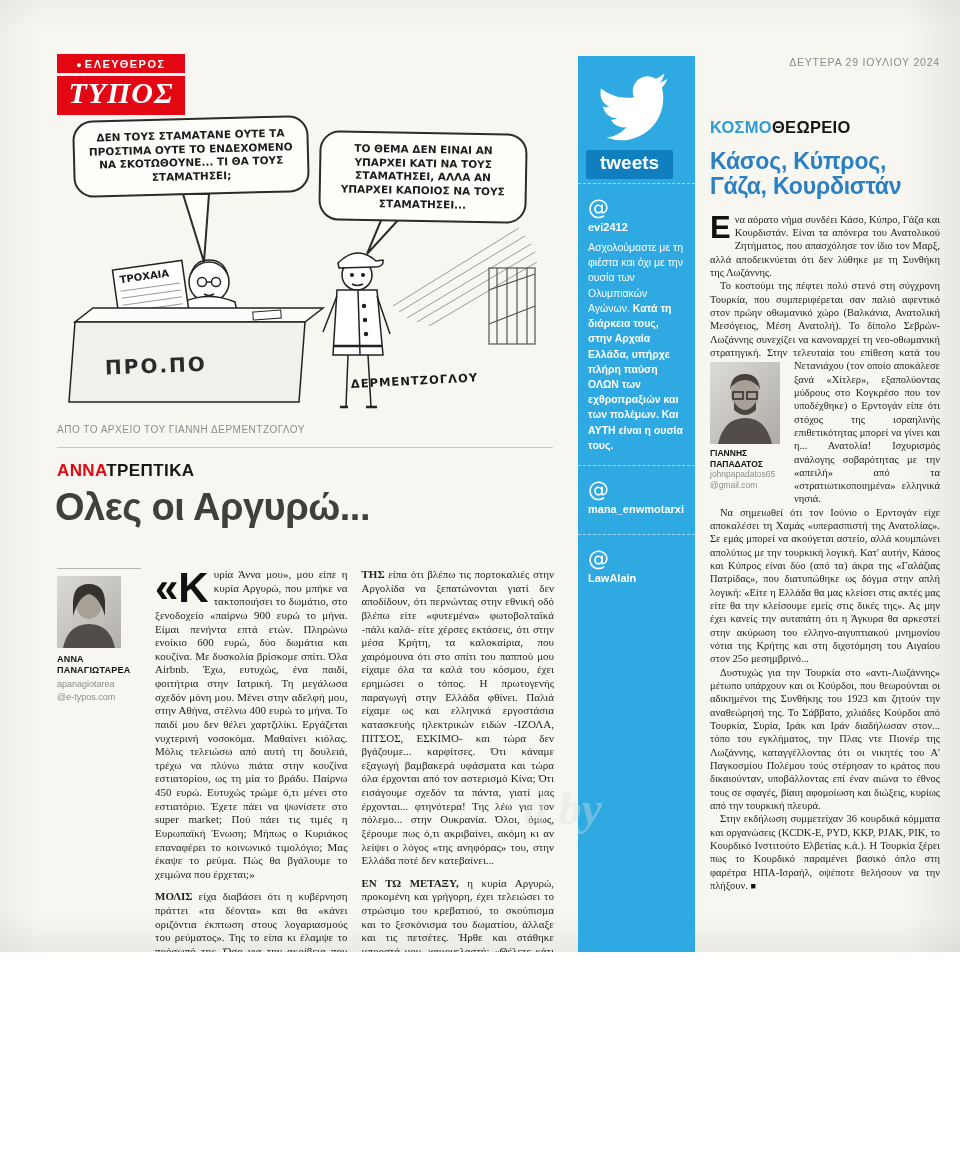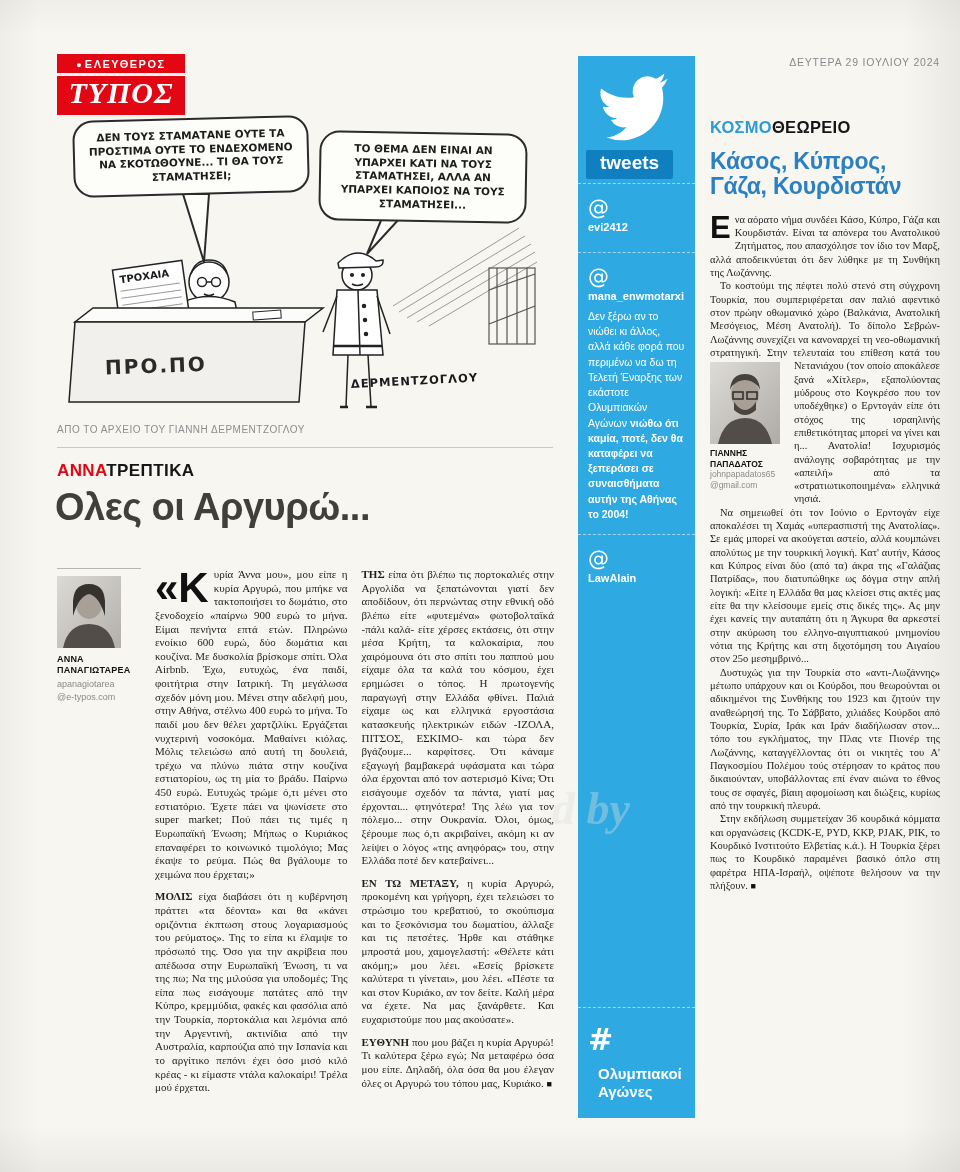--- a/index.html
+++ b/index.html
@@ -1,17 +1,17 @@
 <!DOCTYPE html>
 <html><head>
 <meta charset="utf-8">
 <style>
   html,body{margin:0;padding:0;}
   .page{
-    position:relative; width:960px; height:1172px; overflow:hidden;
+    position:relative; width:960px; height:952px; overflow:hidden;
     background:linear-gradient(90deg,#efede8 0%,#f7f6f1 4%,#f7f6f1 94%,#eae8e2 100%);
     font-family:"Liberation Sans",sans-serif; color:#1d1d1d;
   }
   .page::after{content:""; position:absolute; inset:0; pointer-events:none;
     background:linear-gradient(0deg,rgba(0,0,0,0.05),rgba(0,0,0,0) 4%),linear-gradient(180deg,rgba(0,0,0,0.03),rgba(0,0,0,0) 3%);}
 
   
   .logo{position:absolute; left:57px; top:54px; width:128px;}
   .logo-top{background:#e30613; color:#fff; font-weight:bold; font-size:11px; letter-spacing:1.5px; text-align:center; padding:4px 0 3px;}
   .logo-top .dot{font-size:9px; letter-spacing:0; margin-right:3px;}
@@ -69,21 +69,21 @@
   .right-title{margin:12px 0 0; color:#2b7fc3; font-size:23px; font-weight:bold; line-height:1.1; letter-spacing:-0.2px;}
   .right-body{margin-top:13px; font-family:"Liberation Serif",serif; font-size:10.5px; line-height:1.27; text-align:justify; color:#1e1e1e;}
   .right-body p{margin:0;}
   .right-body p.ind{text-indent:10px;}
   .dropcap-right{float:left; font-family:"Liberation Sans",sans-serif; font-weight:bold; font-size:31px; line-height:0.85; padding:2px 4px 0 0; color:#111;}
   .author-float{float:left; width:76px; margin:3px 8px 2px 0; text-indent:0; display:block;}
   .af-photo{display:block; width:70px; height:82px; background:#d8d6d2; overflow:hidden; margin-bottom:4px;}
   .af-name{display:block; font-family:"Liberation Sans",sans-serif; font-weight:bold; font-size:8.5px; color:#111; line-height:1.25;}
   .af-handle{display:block; font-family:"Liberation Sans",sans-serif; font-size:8.5px; color:#8b8b8b; line-height:1.25;}
 
-  .bleed{position:absolute; left:552px; top:782px; z-index:3; pointer-events:none;
+  .bleed{position:absolute; left:524px; top:782px; z-index:3; pointer-events:none;
     font-family:"Liberation Serif",serif; font-weight:bold; font-style:italic; font-size:46px;
     color:rgba(255,255,255,0.28); text-shadow:0 0 1px rgba(120,140,150,0.15);}
 </style>
 </head>
 <body>
 
 <div class="page">
 
   <div class="logo">
     <div class="logo-top"><span class="dot">●</span><span>ΕΛΕΥΘΕΡΟΣ</span></div>
@@ -207,26 +207,26 @@
     <svg class="bird" width="86" height="72" viewBox="0 0 24 24">
       <path fill="#ffffff" d="M23.953 4.57a10 10 0 01-2.825.775 4.958 4.958 0 002.163-2.723c-.951.555-2.005.959-3.127 1.184a4.92 4.92 0 00-8.384 4.482C7.69 8.095 4.067 6.13 1.64 3.162a4.822 4.822 0 00-.666 2.475c0 1.71.87 3.213 2.188 4.096a4.904 4.904 0 01-2.228-.616v.06a4.923 4.923 0 003.946 4.827 4.996 4.996 0 01-2.212.085 4.936 4.936 0 004.604 3.417 9.867 9.867 0 01-6.102 2.105c-.39 0-.779-.023-1.17-.067a13.995 13.995 0 007.557 2.209c9.053 0 13.998-7.496 13.998-13.985 0-.21 0-.42-.015-.63A9.935 9.935 0 0024 4.59z"></path>
     </svg>
     <div class="tweets-label-wrap">
       <span class="tweets-label">tweets</span>
     </div>
 
     <div class="tweet">
       <span class="at">@</span>
       <span class="handle">evi2412</span>
+      <span class="text"><span>Ασχολούμαστε με τη φιέστα και όχι με την ουσία των Ολυμπιακών Αγώνων.</span> <b>Κατά τη διάρκεια τους, στην Αρχαία Ελλάδα, υπήρχε πλήρη παύση ΟΛΩΝ των εχθροπραξιών και των πολέμων. Και ΑΥΤΗ είναι η ουσία τους.</b></span>
     </div>
 
     <div class="tweet">
       <span class="at">@</span>
       <span class="handle">mana_enwmotarxi</span>
-      <span class="text"><span>Δεν ξέρω αν το νιώθει κι άλλος, αλλά κάθε φορά που περιμένω να δω τη Τελετή Έναρξης των εκάστοτε Ολυμπιακών Αγώνων</span> <b>νιώθω ότι καμία, ποτέ, δεν θα καταφέρει να ξεπεράσει σε συναισθήματα αυτήν της Αθήνας το 2004!</b></span>
     </div>
 
     <div class="tweet">
       <span class="at">@</span>
       <span class="handle">LawAlain</span>
     </div>
 
     <div class="hashtag">
       <span class="hash-symbol">#</span>
       <span class="hash-label">Ολυμπιακοί Αγώνες</span>

